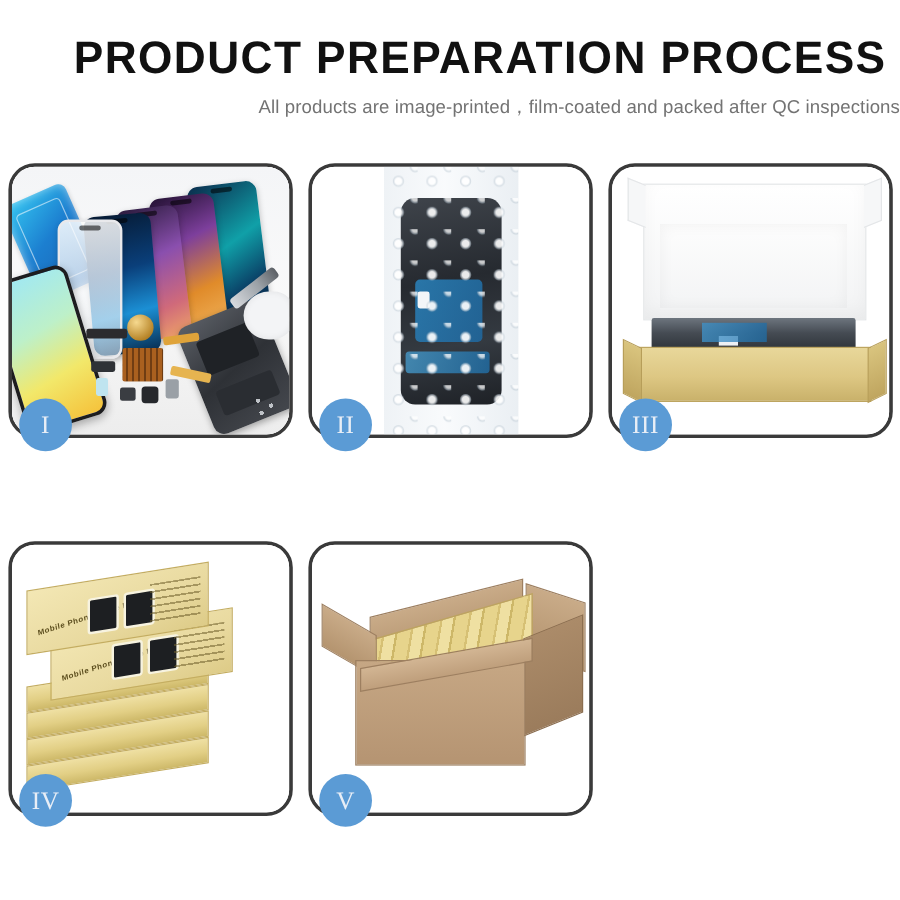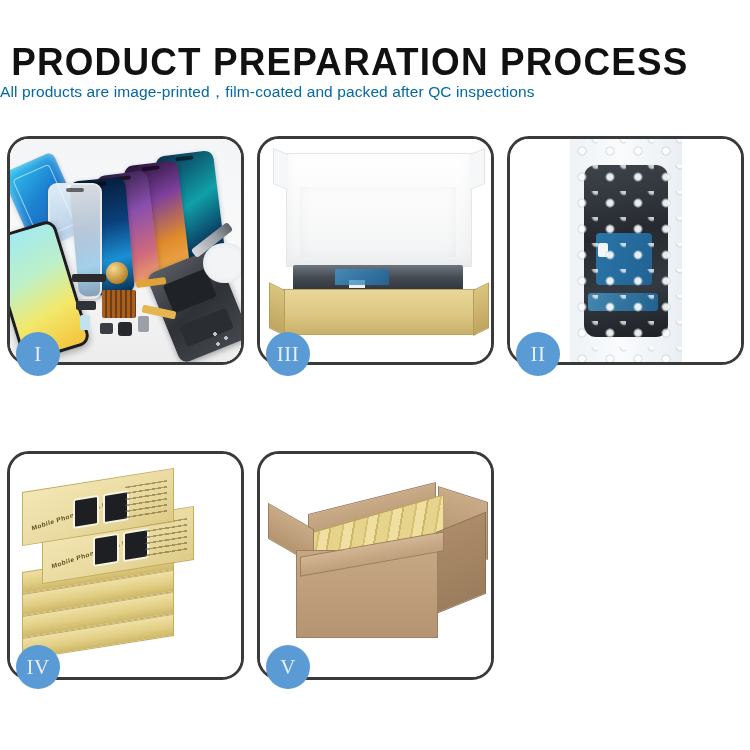--- a/index.html
+++ b/index.html
@@ -10,39 +10,39 @@
   body {
     width: 750px;
     height: 750px;
     font-family: "Liberation Sans", sans-serif;
     overflow: hidden;
     position: relative;
   }
 
   
   .header {
-    text-align: left;
-    padding-top: 43px;
+    text-align: right;
+    padding-top: 30px;
   }
   .page-title {
     font-family: "Liberation Sans", sans-serif;
     font-size: 38px;
     font-weight: 700;
     letter-spacing: 1.2px;
     color: #111111;
     line-height: 1.0;
     transform: scaleX(0.97);
     white-space: nowrap;
   }
   .page-subtitle {
     font-family: "Liberation Sans", sans-serif;
     font-size: 15.5px;
     font-weight: 400;
-    color: #0369a1;
-    margin-top: 1px;
+    color: #737373;
+    margin-top: 11px;
     letter-spacing: 0.1px;
     white-space: nowrap;
   }
 
   
   .grid {
     position: absolute;
     top: 136px;
     left: 7px;
     width: 737px;
@@ -436,46 +436,46 @@
         <div class="screws"></div>
         <div class="tool"></div>
         <div class="hand"></div>
       </div>
     </div>
     <div class="badge">I</div>
   </div>
 
   <div class="panel row1">
     <div class="panel-inner">
-      <div class="scene3">
-        <div class="lid3"></div>
-        <div class="foam3"></div>
-        <div class="parts3">
-          <div class="lbl"></div>
-        </div>
-        <div class="tray3"></div>
-      </div>
-    </div>
-    <div class="badge">III</div>
-  </div>
-
-  <div class="panel row1">
-    <div class="panel-inner">
       <div class="scene2">
         <div class="wrapcol"></div>
         <div class="innerpart">
           <div class="bluepatch"></div>
           <div class="bluepatch2"></div>
           <div class="tag"></div>
         </div>
         <div class="bubbles"></div>
         <div class="bubbles2"></div>
       </div>
     </div>
     <div class="badge">II</div>
+  </div>
+
+  <div class="panel row1">
+    <div class="panel-inner">
+      <div class="scene3">
+        <div class="lid3"></div>
+        <div class="foam3"></div>
+        <div class="parts3">
+          <div class="lbl"></div>
+        </div>
+        <div class="tray3"></div>
+      </div>
+    </div>
+    <div class="badge">III</div>
   </div>
 
   <div class="panel row2">
     <div class="panel-inner">
       <div class="scene4">
         <div class="stack">
           <div class="kbox" style="left:0px; top:152px;"></div>
           <div class="kbox" style="left:0px; top:130px;"></div>
           <div class="kbox" style="left:0px; top:108px;"></div>
           <div class="kbox" style="left:0px; top:86px;"></div>

